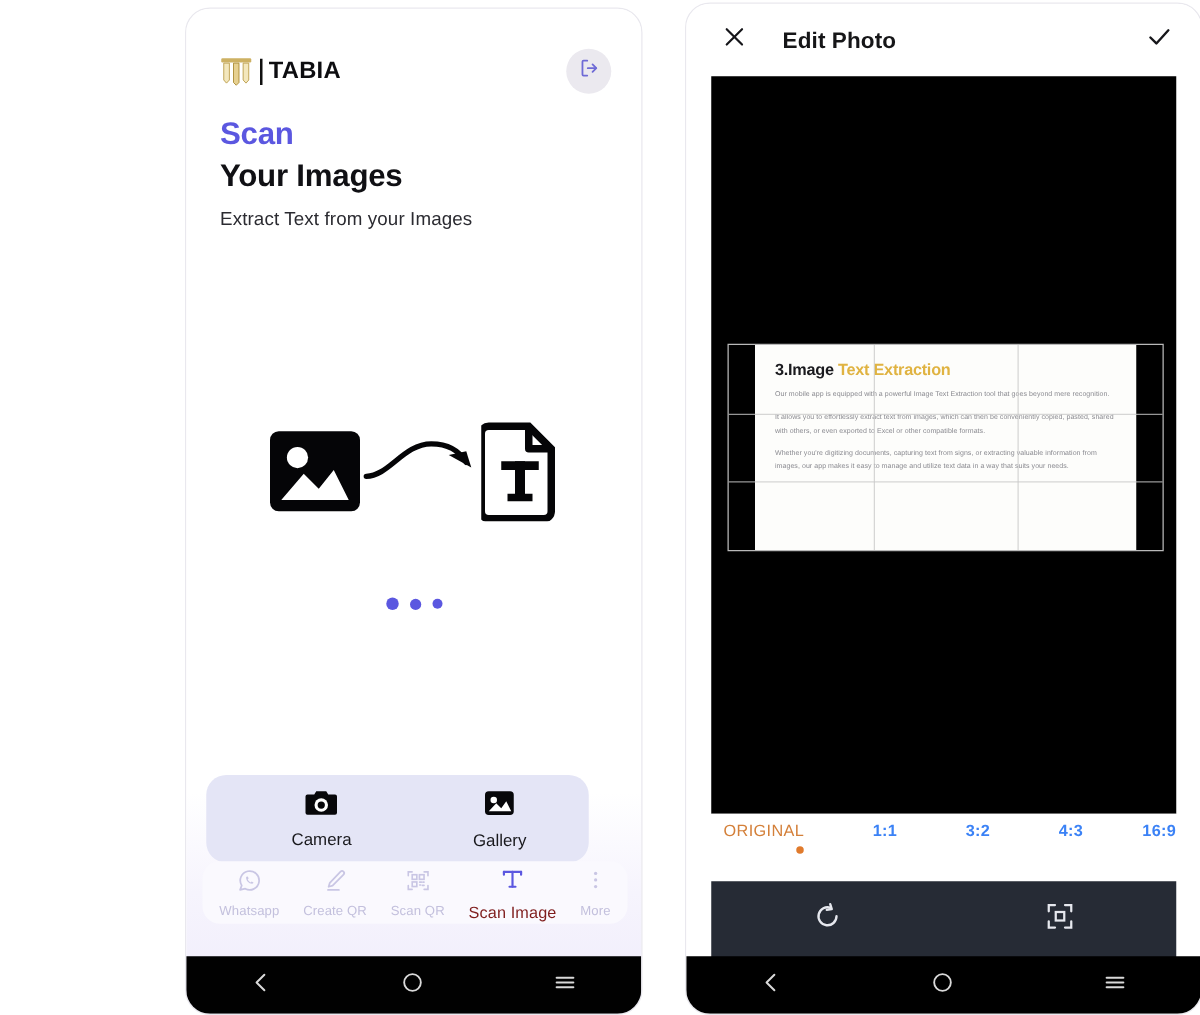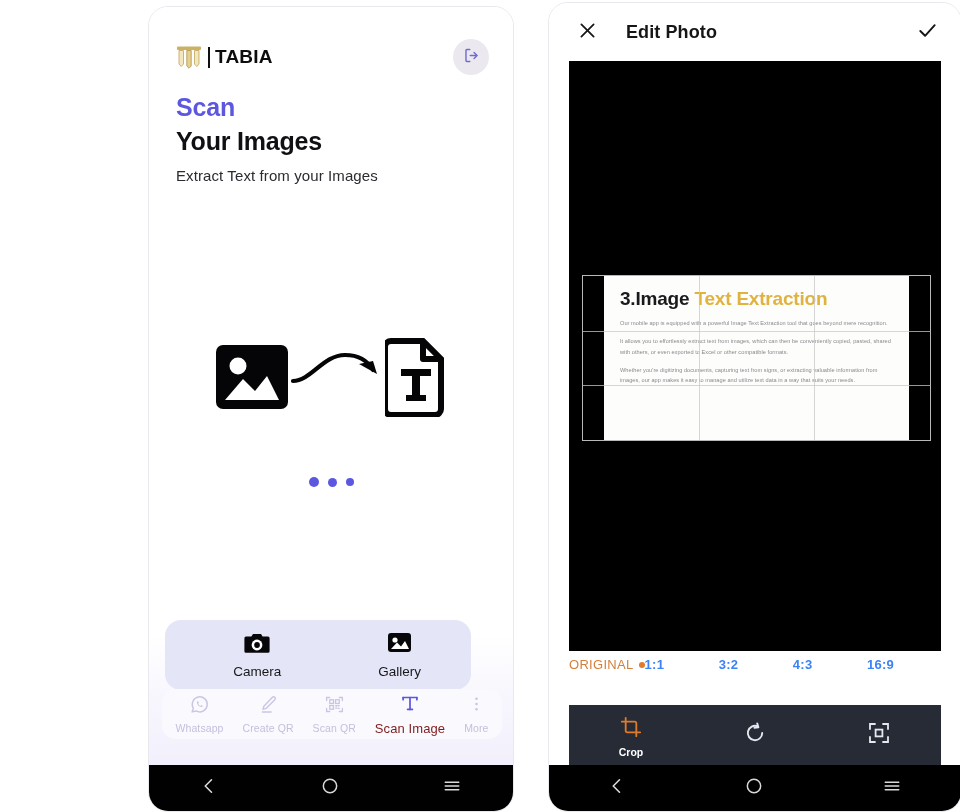--- a/index.html
+++ b/index.html
@@ -114,34 +114,34 @@
   }
   .cropframe .vline { position: absolute; top: 0; bottom: 0; width: 1px; background: rgba(200,200,200,.75); }
   .cropframe .hline { position: absolute; left: 0; right: 0; height: 1px; background: rgba(200,200,200,.75); }
   .cropframe .v1 { left: 33.33%; } .cropframe .v2 { left: 66.66%; }
   .cropframe .h1 { top: 33.33%; }  .cropframe .h2 { top: 66.66%; }
 
   .docimg {
     position: absolute; left: 35px; top: 215px; width: 305px; height: 164px;
     background: #fdfdfb; padding: 12px 16px 0 16px; overflow: hidden;
   }
-  .doc-title { font-size: 19px; font-weight: 700; letter-spacing: -.2px; }
+  .doc-title { font-size: 13px; font-weight: 700; letter-spacing: -.2px; }
   .doc-title .t-dark { color: #1a1a1e; }
   .doc-title .t-gold { color: #e0b341; }
   .doc-p {
     font-size: 5.6px; line-height: 1.85; color: #8a8a90; margin-top: 8px;
     letter-spacing: .05px;
   }
 
   .ratios {
     position: absolute; left: 20px; right: 20px; top: 648px; height: 56px;
     background: #fff; display: flex; align-items: flex-start; padding-top: 6px;
   }
   .ratio {
-    flex: 1; display: flex; align-items: center; gap: 5px; cursor: pointer;
+    flex: 1; display: flex; flex-direction: column; align-items: flex-end; gap: 5px; cursor: pointer;
   }
   .ratio-label { font-size: 13px; font-weight: 700; color: #3b82f6; letter-spacing: .3px; }
   .ratio.selected .ratio-label { color: #d4803a; font-weight: 400; }
   .ratio-dot { width: 6px; height: 6px; border-radius: 50%; background: transparent; }
   .ratio.selected .ratio-dot { background: #e07a2c; }
 
   .edittools {
     position: absolute; left: 20px; right: 20px; top: 702px; height: 64px;
     background: #262b35; display: flex; align-items: center;
   }
@@ -379,29 +379,20 @@
           <span class="ratio-label">4:3</span>
           <span class="ratio-dot"></span>
         </div>
         <div class="ratio">
           <span class="ratio-label">16:9</span>
           <span class="ratio-dot"></span>
         </div>
       </div>
 
       <div class="edittools">
-        <div class="etool active">
-          <span>
-            <svg width="22" height="22" viewBox="0 0 24 24" fill="none" stroke="#e07a2c" stroke-width="2" stroke-linecap="round">
-              <path d="M6.2 2 V16.2 A1.6 1.6 0 0 0 7.8 17.8 H22"></path>
-              <path d="M2 6.2 H16.2 A1.6 1.6 0 0 1 17.8 7.8 V22"></path>
-            </svg>
-          </span>
-          <span class="etool-label">Crop</span>
-        </div>
         <div class="etool">
           <span>
             <svg width="24" height="24" viewBox="0 0 24 24" fill="none" stroke="#e6e8ee" stroke-width="1.9" stroke-linecap="round">
               <path d="M19.2 12 A7.2 7.2 0 1 1 14.6 5.3"></path>
               <path d="M14.2 2.4 L15.4 6.3 L11.4 6.9" stroke-linejoin="round"></path>
             </svg>
           </span>
           <span class="etool-label"></span>
         </div>
         <div class="etool">

